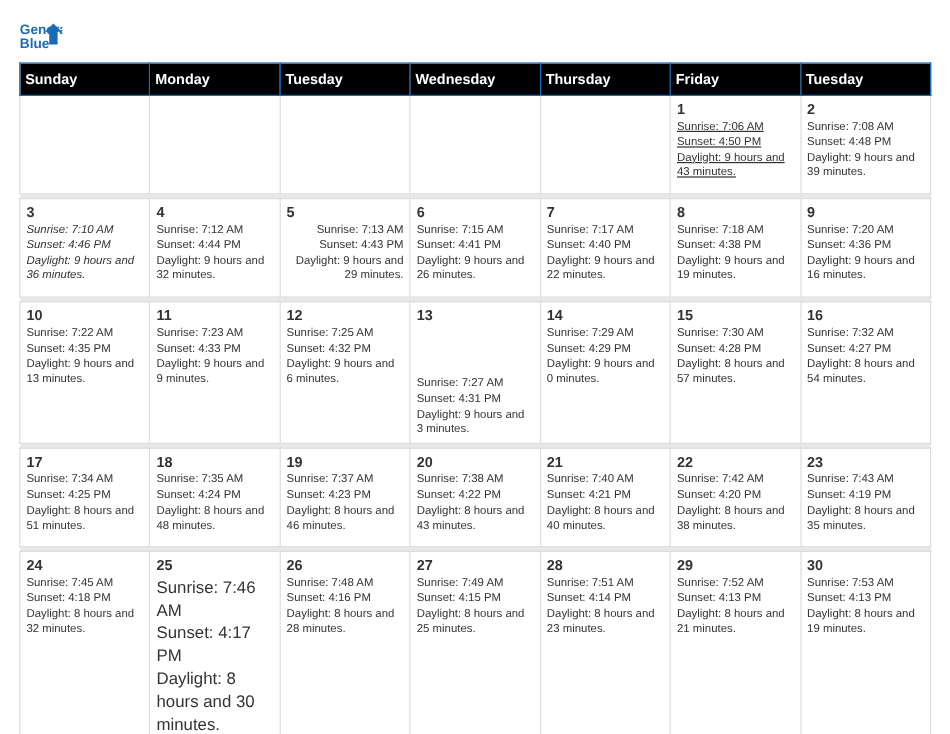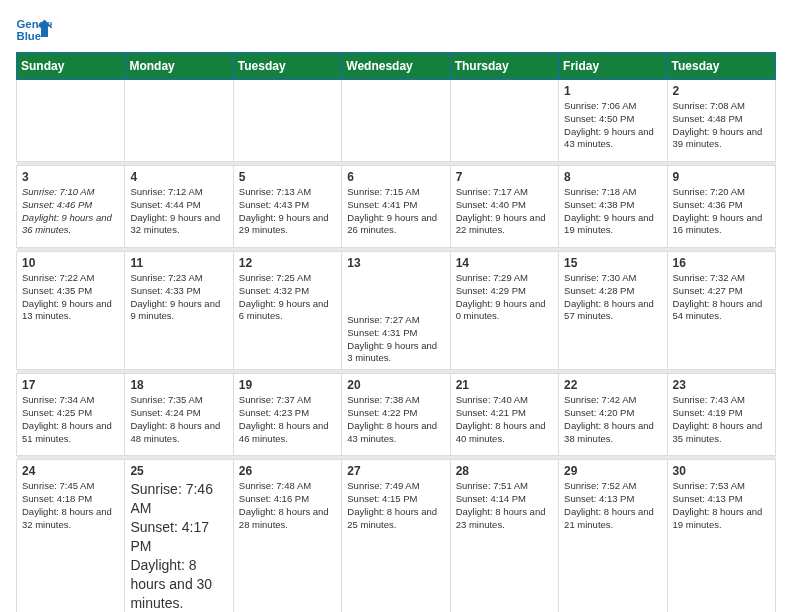--- a/index.html
+++ b/index.html
@@ -36,21 +36,21 @@
     .location-title {
       font-size: 14px;
       color: #444;
     }
     table {
       width: 100%;
       border-collapse: collapse;
       table-layout: fixed;
     }
     thead tr {
-      background-color: #15803d;
+      background-color: #000000;
       color: #fff;
     }
     thead th {
       padding: 6px 4px;
       font-size: 12px;
       font-weight: bold;
       text-align: left;
       border: 1px solid #1a6bb5;
     }
     tbody tr {
@@ -115,21 +115,21 @@
   </thead>
   <tbody id="calendar-body">
   <tr>
         <td class="empty-cell"></td>
         <td class="empty-cell"></td>
         <td class="empty-cell"></td>
         <td class="empty-cell"></td>
         <td class="empty-cell"></td>
         <td>
           <span class="day-number">1</span>
-          <div style="white-space: pre-line; font-size: 9.5px; line-height: 1.35;">Sunrise: 7:06 AM
+          <div style="white-space: pre-line; font-size: 9.5px; line-height: 1.35; text-decoration: underline;">Sunrise: 7:06 AM
 Sunset: 4:50 PM
 Daylight: 9 hours and 43 minutes.</div>
         </td>
         <td>
           <span class="day-number">2</span>
           <div style="white-space: pre-line; font-size: 9.5px; line-height: 1.35;">Sunrise: 7:08 AM
 Sunset: 4:48 PM
 Daylight: 9 hours and 39 minutes.</div>
         </td>
       </tr>
@@ -144,21 +144,21 @@
 Daylight: 9 hours and 36 minutes.</div>
         </td>
         <td>
           <span class="day-number">4</span>
           <div style="white-space: pre-line; font-size: 9.5px; line-height: 1.35;">Sunrise: 7:12 AM
 Sunset: 4:44 PM
 Daylight: 9 hours and 32 minutes.</div>
         </td>
         <td>
           <span class="day-number">5</span>
-          <div style="white-space: pre-line; font-size: 9.5px; line-height: 1.35;">Sunrise: 7:13 AM
+          <div style="white-space: pre-line; font-size: 9.5px; line-height: 1.35; text-align: right;">Sunrise: 7:13 AM
 Sunset: 4:43 PM
 Daylight: 9 hours and 29 minutes.</div>
         </td>
         <td>
           <span class="day-number">6</span>
           <div style="white-space: pre-line; font-size: 9.5px; line-height: 1.35;">Sunrise: 7:15 AM
 Sunset: 4:41 PM
 Daylight: 9 hours and 26 minutes.</div>
         </td>
         <td>

